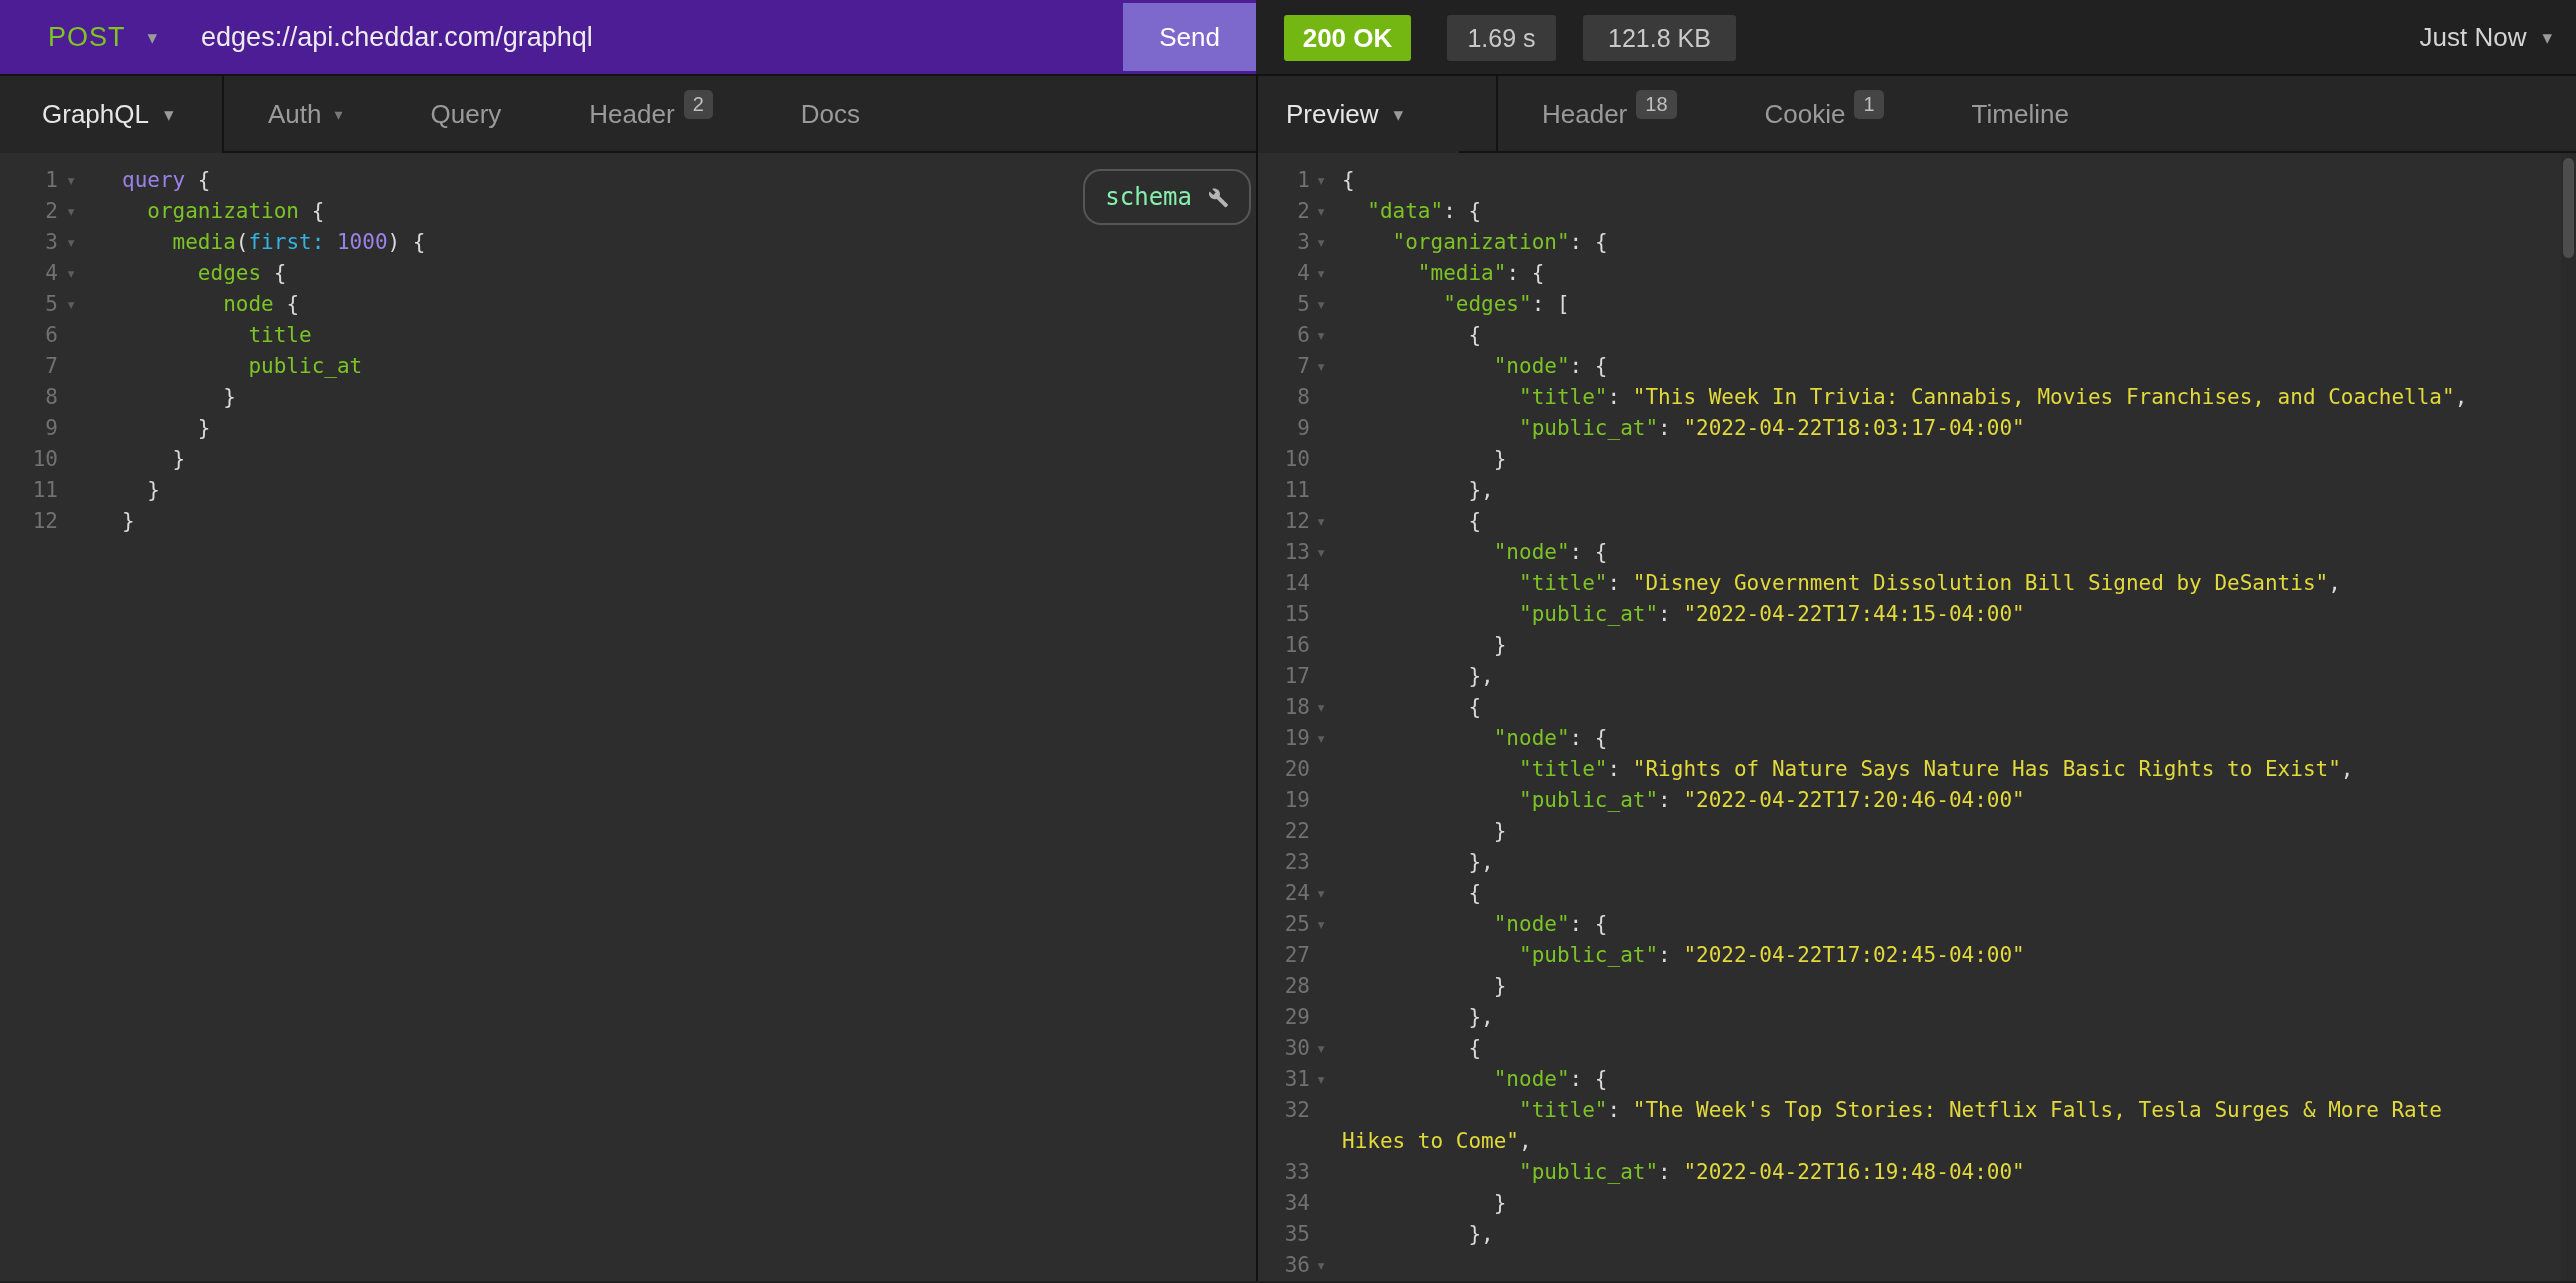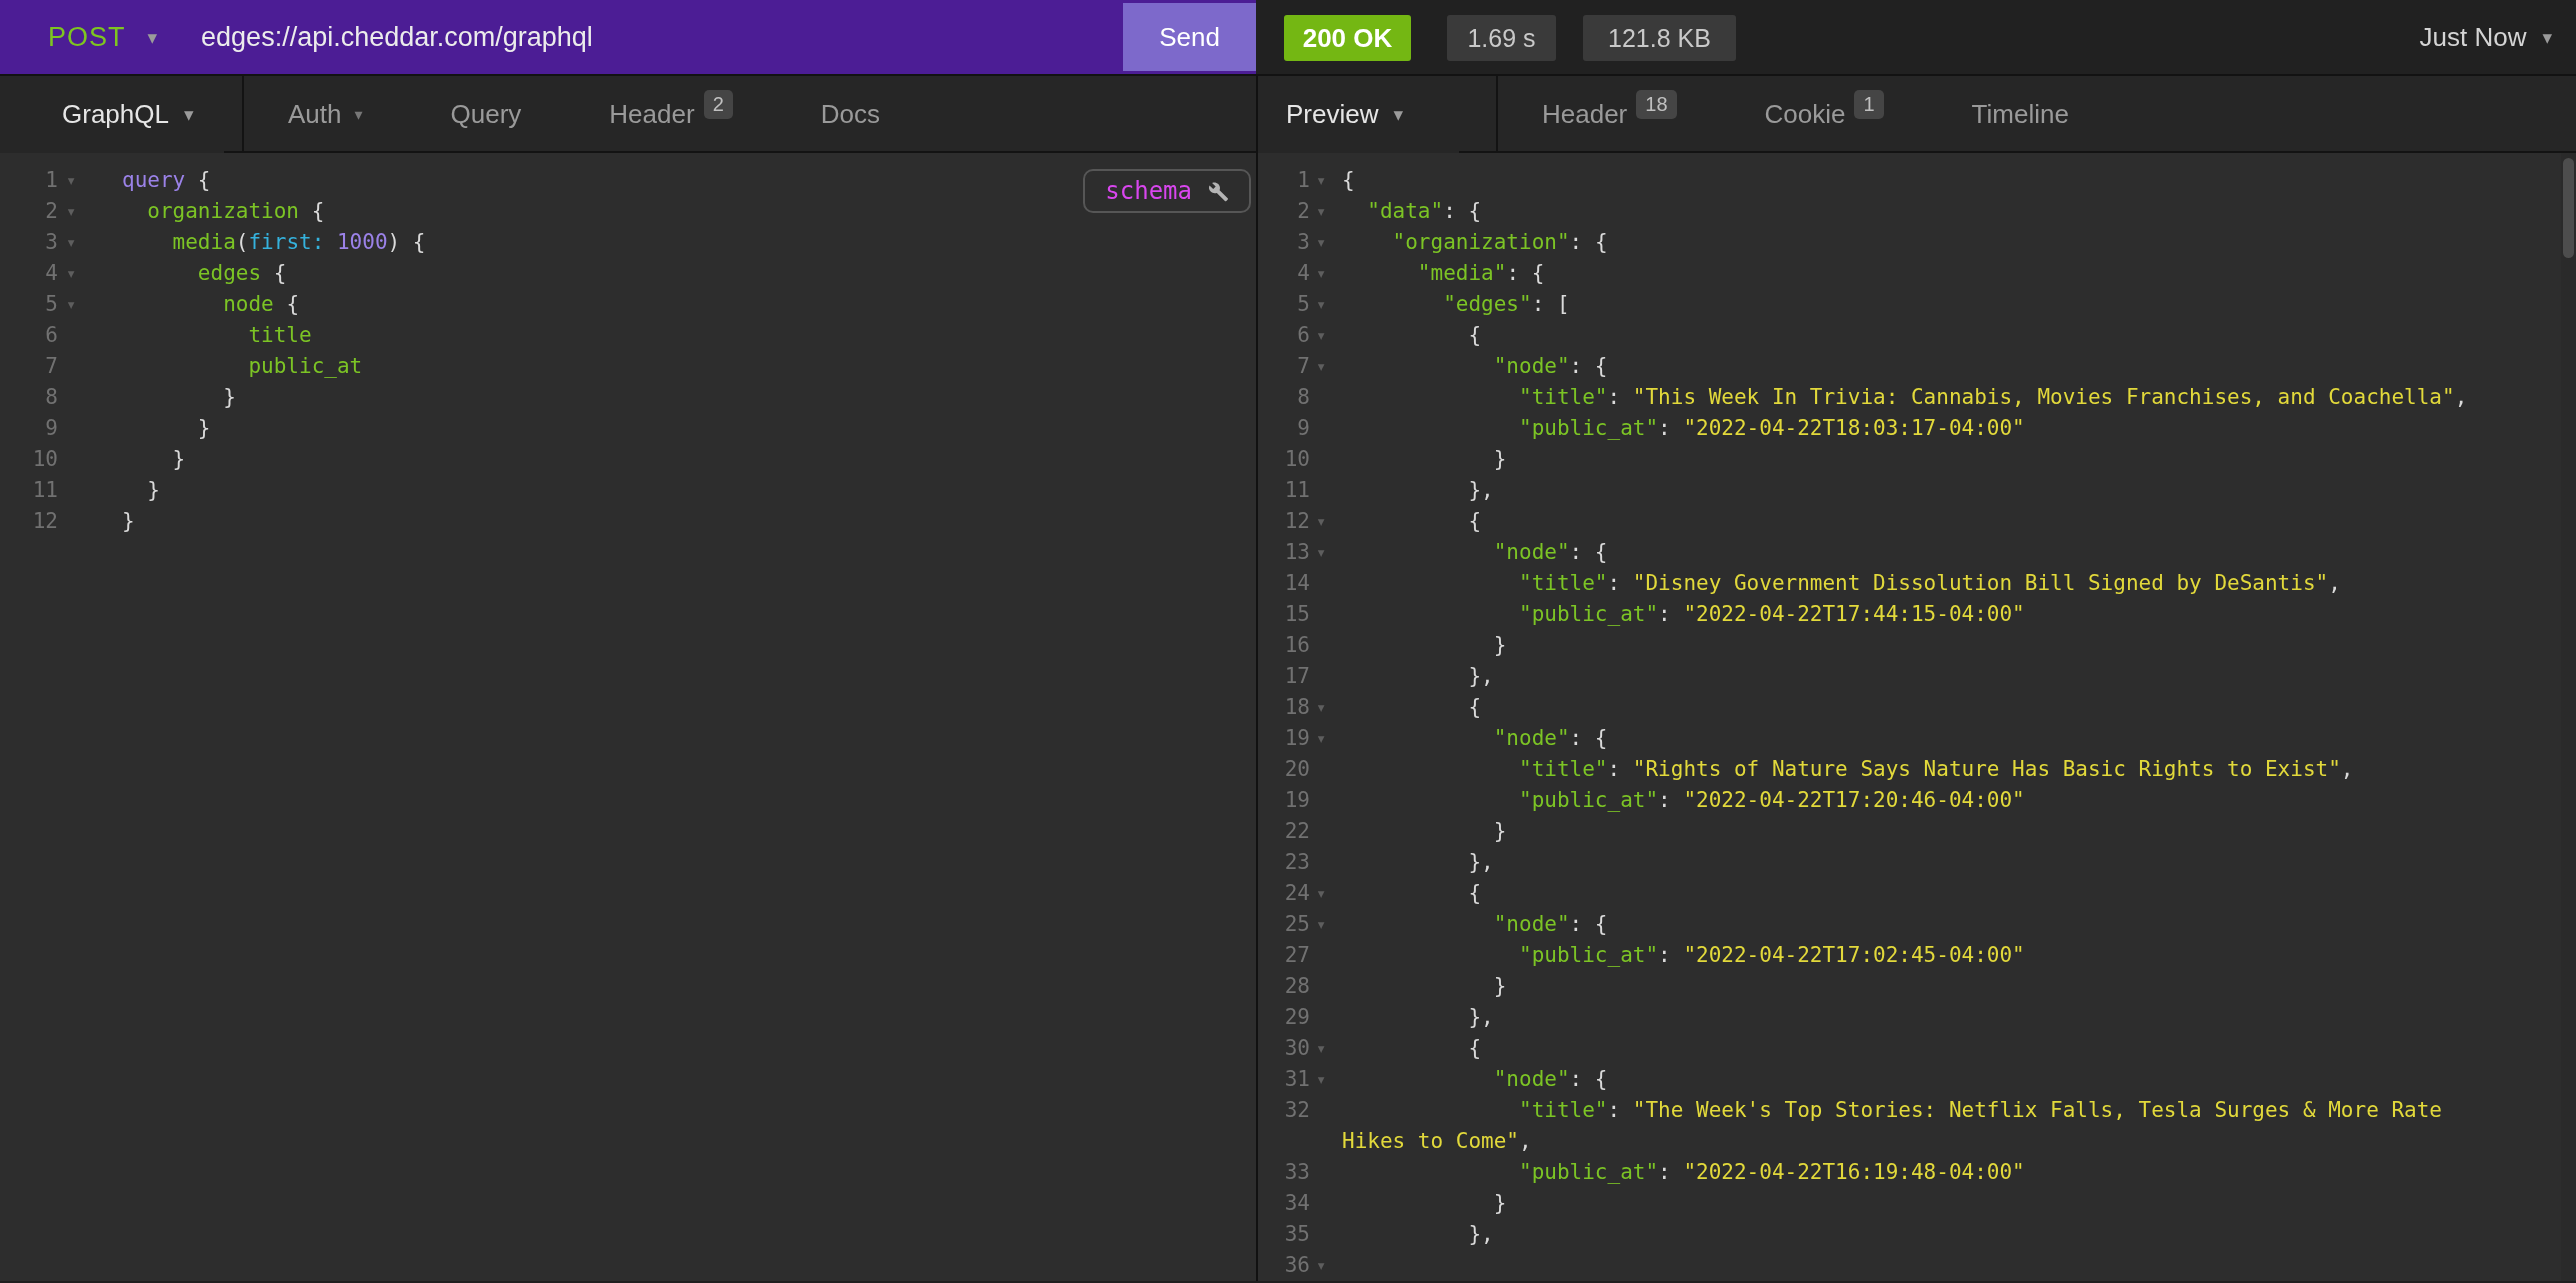--- a/index.html
+++ b/index.html
@@ -27,21 +27,21 @@
 
   
   .panes { display:flex; height:1205px; }
   .pane-left { position:relative; width:1256px; }
   .pane-divider { width:2px; background:#111; }
   .pane-right { position:relative; flex:1; }
 
   
   .tabbar { position:relative; height:77px; background:#262626; display:flex; align-items:stretch; }
   .dropdown-tab { display:flex; align-items:center; }
-  .dd-left { width:222px; padding-left:42px;margin-left:20px; }
+  .dd-left { width:222px; padding-left:42px; }
   .dd-right { width:238px; padding-left:28px; }
   .dropdown-tab .dd-label { font-size:26px; color:#e6e6e6; }
   .dropdown-tab .caret { margin-left:15px; }
   .v-sep { width:2px; background:#131313; }
   .tab { display:flex; align-items:center; padding:0 44px; cursor:pointer; }
   .tab-label { font-size:26px; color:#9a9a9a; }
   .tab-badge { margin-left:9px; transform:translateY(-10px); background:#454545; color:#c0c0c0;
                font-size:20px; padding:3px 9px; border-radius:5px; }
   .tab-bottom-line { position:absolute; bottom:0; height:2px; background:#131313; right:0; }
   .tbl-left { left:224px; }
@@ -59,23 +59,23 @@
   .editor-right .fold { width:22px; }
   .codetext { flex:none; white-space:pre; }
   .editor-left .codetext { margin-left:38px; }
   .editor-right .codetext { margin-left:10px; }
   .tok-kw, .tok-num { color:var(--syn-purple); }
   .tok-prop, .tok-key { color:var(--syn-green); }
   .tok-attr { color:var(--syn-cyan); }
   .tok-str { color:var(--syn-yellow); }
   .tok-pl { color:#dadada; }
 
-  .schema-btn { position:absolute; top:16px; right:5px; height:44px; display:flex; align-items:center;
+  .schema-btn { position:absolute; top:16px; right:5px; height:56px; display:flex; align-items:center;
                 gap:13px; padding:0 20px; background:transparent; border:2px solid #565656;
-                border-radius:10px; color:#d946ef; font-size:24px; font-family:inherit; cursor:pointer; }
+                border-radius:18px; color:#86efac; font-size:24px; font-family:inherit; cursor:pointer; }
   .schema-btn svg { display:block; }
 
   
   .scrollbar-track { position:absolute; top:0; right:0; bottom:0; width:15px; background:#2a2a2a; }
   .scrollbar-thumb { position:absolute; top:5px; left:2px; width:11px; height:100px;
                      border-radius:6px; background:#4d4d4d; }
 </style>
 </head>
 <body>
 

